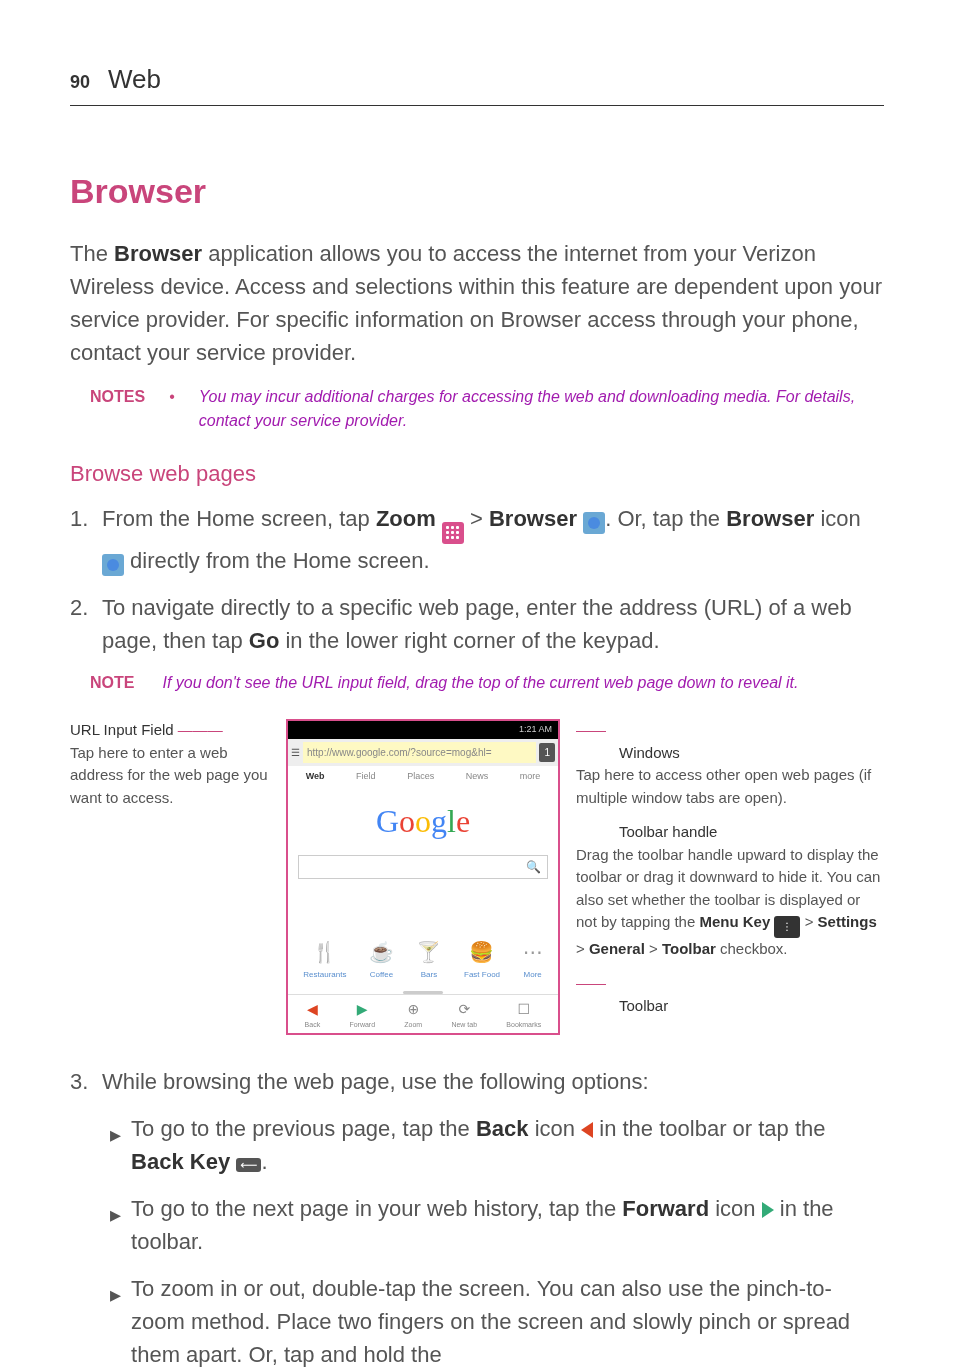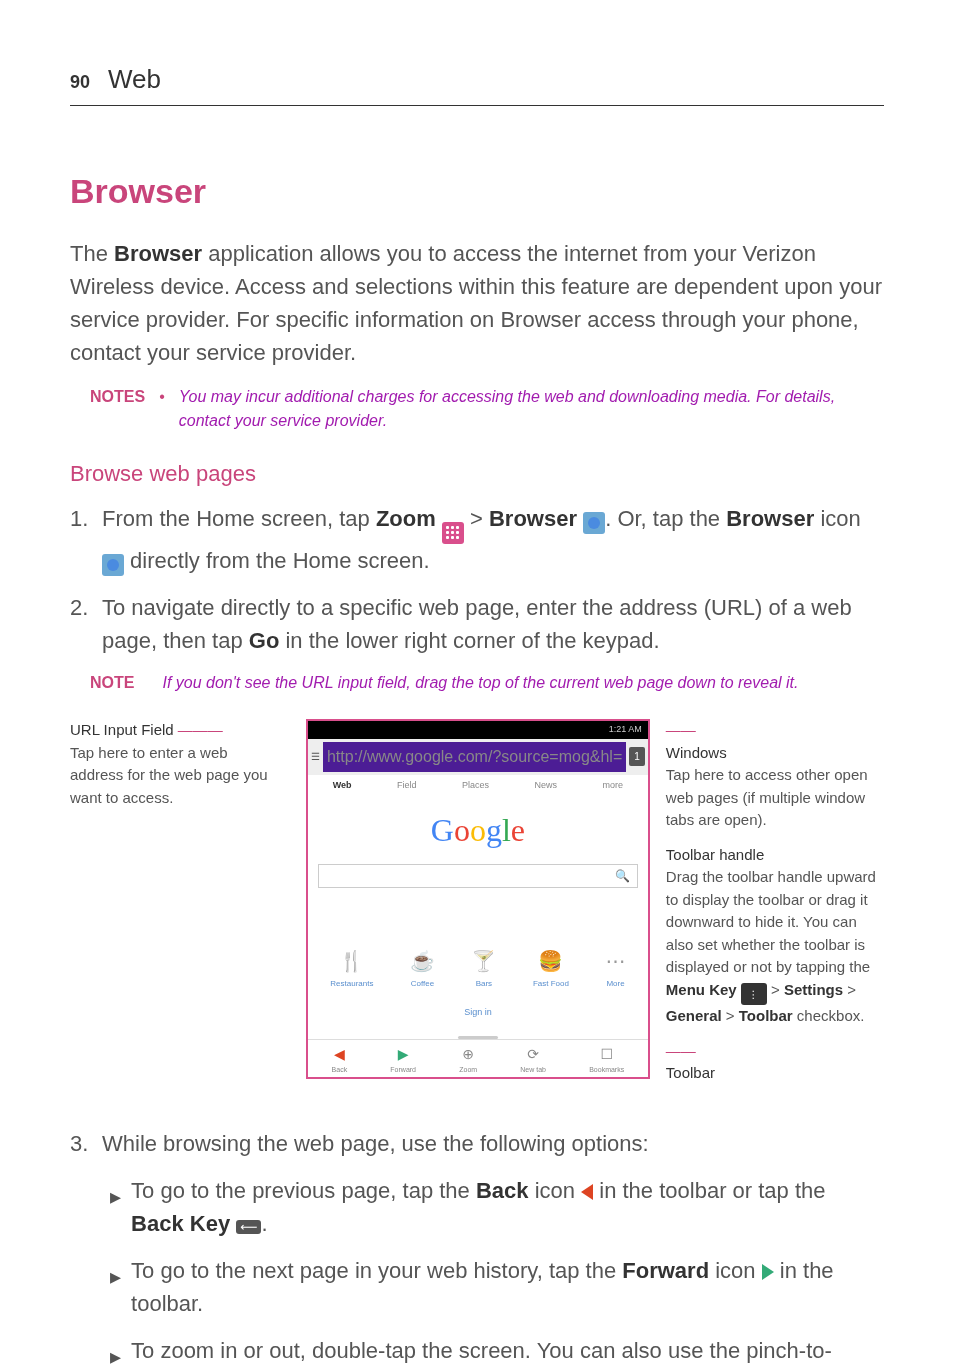--- a/index.html
+++ b/index.html
@@ -34,21 +34,21 @@
       margin: 0 0 20px 0;
     }
     .body-para {
       margin: 3px 0 16px 0;
       font-size: 22px;
     }
     .bold { color: #333; font-weight: bold; }
     .notes-row {
       display: flex;
       align-items: flex-start;
-      gap: 14px;
+      gap: 24px;
       margin: 0 0 24px 20px;
       font-size: 16px;
     }
     .notes-label {
       color: #c9457b;
       font-weight: bold;
       white-space: nowrap;
     }
     .notes-bullet { color: #c9457b; }
     .notes-text { color: #a21caf; font-style: italic; }
@@ -94,27 +94,27 @@
     .back-key-icon { background: #555; color: #fff; font-size: 12px; padding: 0 4px; border-radius:3px;}
     
     .annot-container {
       display: flex;
       gap: 16px;
       align-items: flex-start;
       margin: 20px 0 30px 0;
     }
     .annot-left { flex: 0 0 200px; font-size: 15px; color: #555; }
     .annot-left .ann-head { font-weight: normal; color: #333; }
-    .phone-shot { flex: 0 0 270px; border: 2px solid #d94f8c; background: #fff; font-size:10px;margin-left:20px;}
+    .phone-shot { flex: 0 0 270px; border: 2px solid #d94f8c; background: #fff; font-size:10px;}
     .annot-right { flex: 1; font-size: 15px; color: #555;}
-    .annot-right .ann-head { font-weight: normal; color: #333; display: block; }
+    .annot-right .ann-head { font-weight: normal; color: #333; display: block; margin-left: 43px; }
     .annot-block { margin-bottom: 12px; position: relative; }
     .statusbar { background:#000; color:#ccc; font-size:9px; text-align:right; padding:2px 6px;}
     .urlbar { display:flex; align-items:center; background:#eee; padding:3px; gap:3px;}
-    .urlbar-input { flex:1; background:#4c1d95; font-size:16px; padding:3px 4px; color:#888; white-space:nowrap; overflow:hidden;}
+    .urlbar-input { flex:1; background:#fef9c3; font-size:10px; padding:3px 4px; color:#888; white-space:nowrap; overflow:hidden;}
     .win-count { background:#555; color:#fff; font-size:10px; padding:2px 5px; border-radius:2px;}
     .g-tabs { display:flex; justify-content:space-around; font-size:9px; color:#888; padding:4px 2px;}
     .g-tabs span:first-child{color:#333; font-weight:bold;}
     .g-logo { text-align:center; padding:10px 0 6px 0;}
     .g-logo-text { font-family: 'Georgia', serif; font-size:32px; }
     .g-logo-text .b1{color:#4285F4;} .g-logo-text .r1{color:#EA4335;}
     .g-logo-text .y1{color:#FBBC05;} .g-logo-text .g1{color:#34A853;}
     .g-search { margin:4px 10px 48px 10px; border:1px solid #ccc; height:22px; display:flex; justify-content:flex-end; align-items:center; padding:0 6px;}
     .g-search-icon{color:#999; font-size:12px;}
     .g-cat-row { display:flex; justify-content:space-around; padding:10px 4px; }
@@ -225,21 +225,20 @@
     <div class="g-search">
         <span class="g-search-icon">🔍</span>
       </div>
     <div class="g-cat-row">
       <div class="g-cat"><span class="ico" style="color:#c33;">🍴</span><span>Restaurants</span></div>
       <div class="g-cat"><span class="ico" style="color:#36c;">☕</span><span>Coffee</span></div>
       <div class="g-cat"><span class="ico" style="color:#39c;">🍸</span><span>Bars</span></div>
       <div class="g-cat"><span class="ico" style="color:#3a5;">🍔</span><span>Fast Food</span></div>
       <div class="g-cat"><span class="ico" style="color:#999;">⋯</span><span>More</span></div>
     </div>
-    <div class="g-signin">Sign in</div>
     <div class="tb-handle"></div>
     <div class="toolbar-phone">
       <div class="tb-item"><span class="ico tb-back">◀</span><span>Back</span></div>
       <div class="tb-item"><span class="ico tb-fwd">▶</span><span>Forward</span></div>
       <div class="tb-item"><span class="ico">⊕</span><span>Zoom</span></div>
       <div class="tb-item"><span class="ico">⟳</span><span>New tab</span></div>
       <div class="tb-item"><span class="ico">☐</span><span>Bookmarks</span></div>
     </div>
   </div>
 

